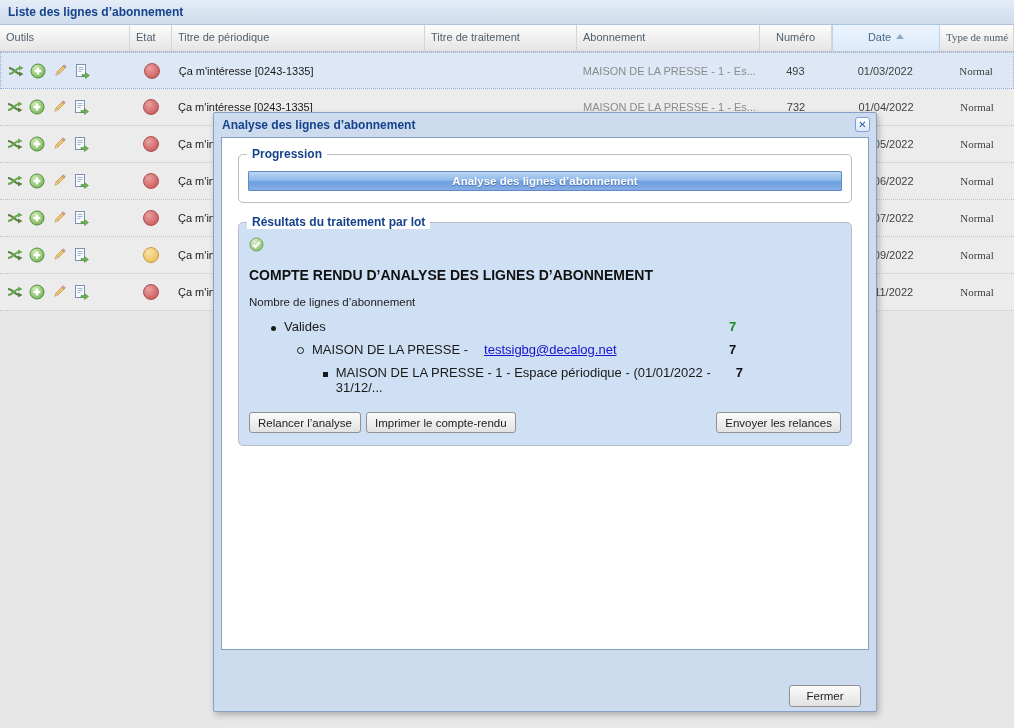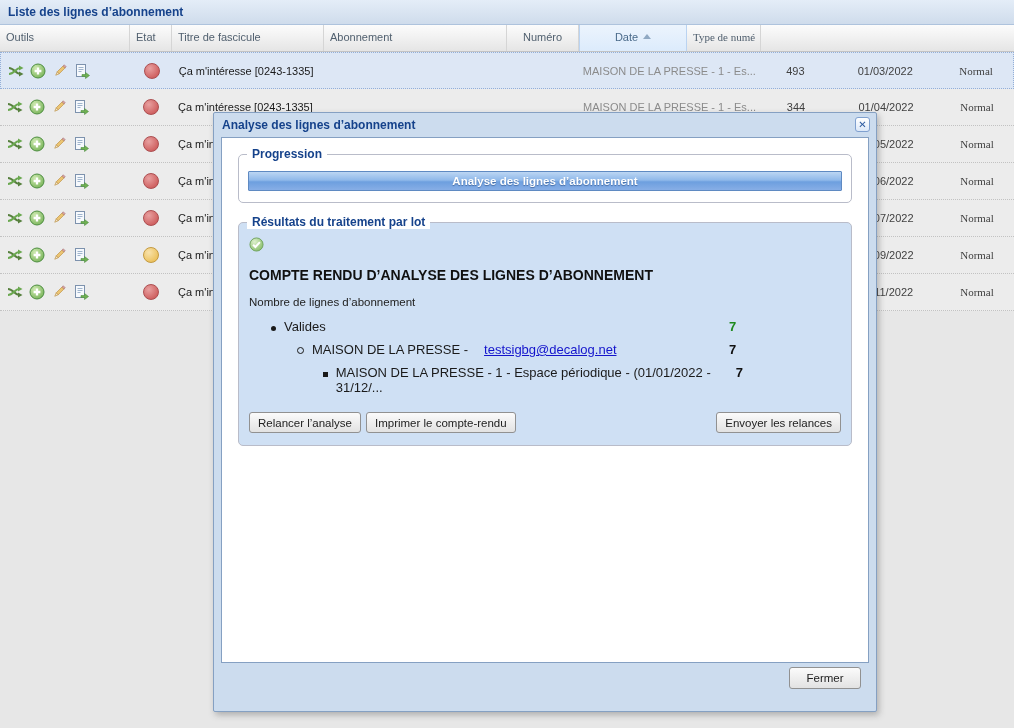--- a/index.html
+++ b/index.html
@@ -52,22 +52,22 @@
   .modal{position:absolute;left:213px;top:112px;width:664px;height:600px;
     box-sizing:border-box;background:#ccdcee;border:1px solid #85a0c2;border-radius:2px;
     box-shadow:2px 3px 6px rgba(90,90,90,.4);display:flex;flex-direction:column;}
   .modal-header{height:24px;box-sizing:border-box;padding:5px 8px 0;position:relative;
     color:#15428b;font-weight:bold;font-size:12px;}
   .modal-close{position:absolute;right:6px;top:4px;width:15px;height:15px;box-sizing:border-box;
     background:linear-gradient(#ffffff,#dce8f8);border:1px solid #7fa0cf;border-radius:3px;
     color:#2c5aa0;font-size:10px;font-weight:bold;line-height:13px;text-align:center;cursor:pointer;}
   .modal-body{flex:1;margin:0 7px;background:#fff;border:1px solid #85a0c2;
     box-sizing:border-box;overflow:hidden;position:relative;}
-  .modal-footer{height:40px;display:flex;align-items:flex-start;justify-content:flex-end;
-    padding:4px 15px 4px;}
+  .modal-footer{height:40px;display:flex;align-items:flex-end;justify-content:flex-end;
+    padding:17px 15px 4px;}
   
   .fset{margin:16px 16px 0;border:1px solid #b9bcc9;border-radius:5px;position:relative;
     box-sizing:border-box;}
   .fset-legend{position:absolute;top:-8px;left:8px;background:#fff;padding:0 5px;
     color:#15428b;font-weight:bold;font-size:12px;line-height:14px;}
   .fset-progress{padding:16px 9px 11px;}
   .pbar{height:18px;border:1px solid #5f8ac2;border-radius:1px;
     background:linear-gradient(#bcd6f3 0%,#90b9ea 45%,#6d9fdf 55%,#87aee6 100%);
     color:#fff;font-weight:bold;font-size:11.5px;line-height:18px;text-align:center;
     text-shadow:0 1px 1px rgba(10,40,90,.45);}
@@ -96,21 +96,22 @@
 </style>
 </head>
 <body>
 
 <div class="titlebar">Liste des lignes d’abonnement</div>
 
 <div class="grid">
   <div class="grid-header">
     <div class="hcell w-outils">Outils</div>
     <div class="hcell w-etat">Etat</div>
-    <div class="hcell w-fasc">Titre de fascicule</div>
+    <div class="hcell w-titre">Titre de périodique</div>
+    <div class="hcell w-fasc">Titre de traitement</div>
     <div class="hcell w-abo">Abonnement</div>
     <div class="hcell w-num">Numéro</div>
     <div class="hcell w-date sorted"><span>Date</span><span class="sort-asc"></span></div>
     <div class="hcell w-type">Type de numé</div>
   </div>
   <div class="grid-body">
       <div class="grow selected">
         <div class="gcell w-outils tools">
           <span class="ticon"><svg width="16" height="16" viewBox="0 0 16 16">
               <path d="M1 5 C6 5 8 11 12 11" fill="none" stroke="#57803e" stroke-width="2.1"></path>
@@ -181,21 +182,21 @@
               <path d="M4.5 4.5 H9.5 M4.5 6.5 H9.5 M4.5 8.5 H7.5" stroke="#9fb4cc" stroke-width="1"></path>
               <path d="M8 11.5 H11.5 V9.5 L15.5 12.5 L11.5 15.5 V13.5 H8 Z" fill="#6fb050" stroke="#4e8f41" stroke-width="0.6"></path>
             </svg></span>
         </div>
         <div class="gcell w-etat center">
           <span class="st st-red"></span>
         </div>
         <div class="gcell w-titre c-titre">Ça m'intéresse [0243-1335]</div>
         <div class="gcell w-fasc"></div>
         <div class="gcell w-abo c-abo">MAISON DE LA PRESSE - 1 - Es...</div>
-        <div class="gcell w-num c-num center">344</div>
+        <div class="gcell w-num c-num center">732</div>
         <div class="gcell w-date c-date center">01/04/2022</div>
         <div class="gcell w-type c-type center">Normal</div>
       </div>
       <div class="grow">
         <div class="gcell w-outils tools">
           <span class="ticon"><svg width="16" height="16" viewBox="0 0 16 16">
               <path d="M1 5 C6 5 8 11 12 11" fill="none" stroke="#57803e" stroke-width="2.1"></path>
               <path d="M1 11 C6 11 8 5 12 5" fill="none" stroke="#6aa84f" stroke-width="2.1"></path>
               <path d="M11 2.5 L15.5 5 L11 7.5 Z" fill="#6aa84f"></path>
               <path d="M11 8.5 L15.5 11 L11 13.5 Z" fill="#57803e"></path>

